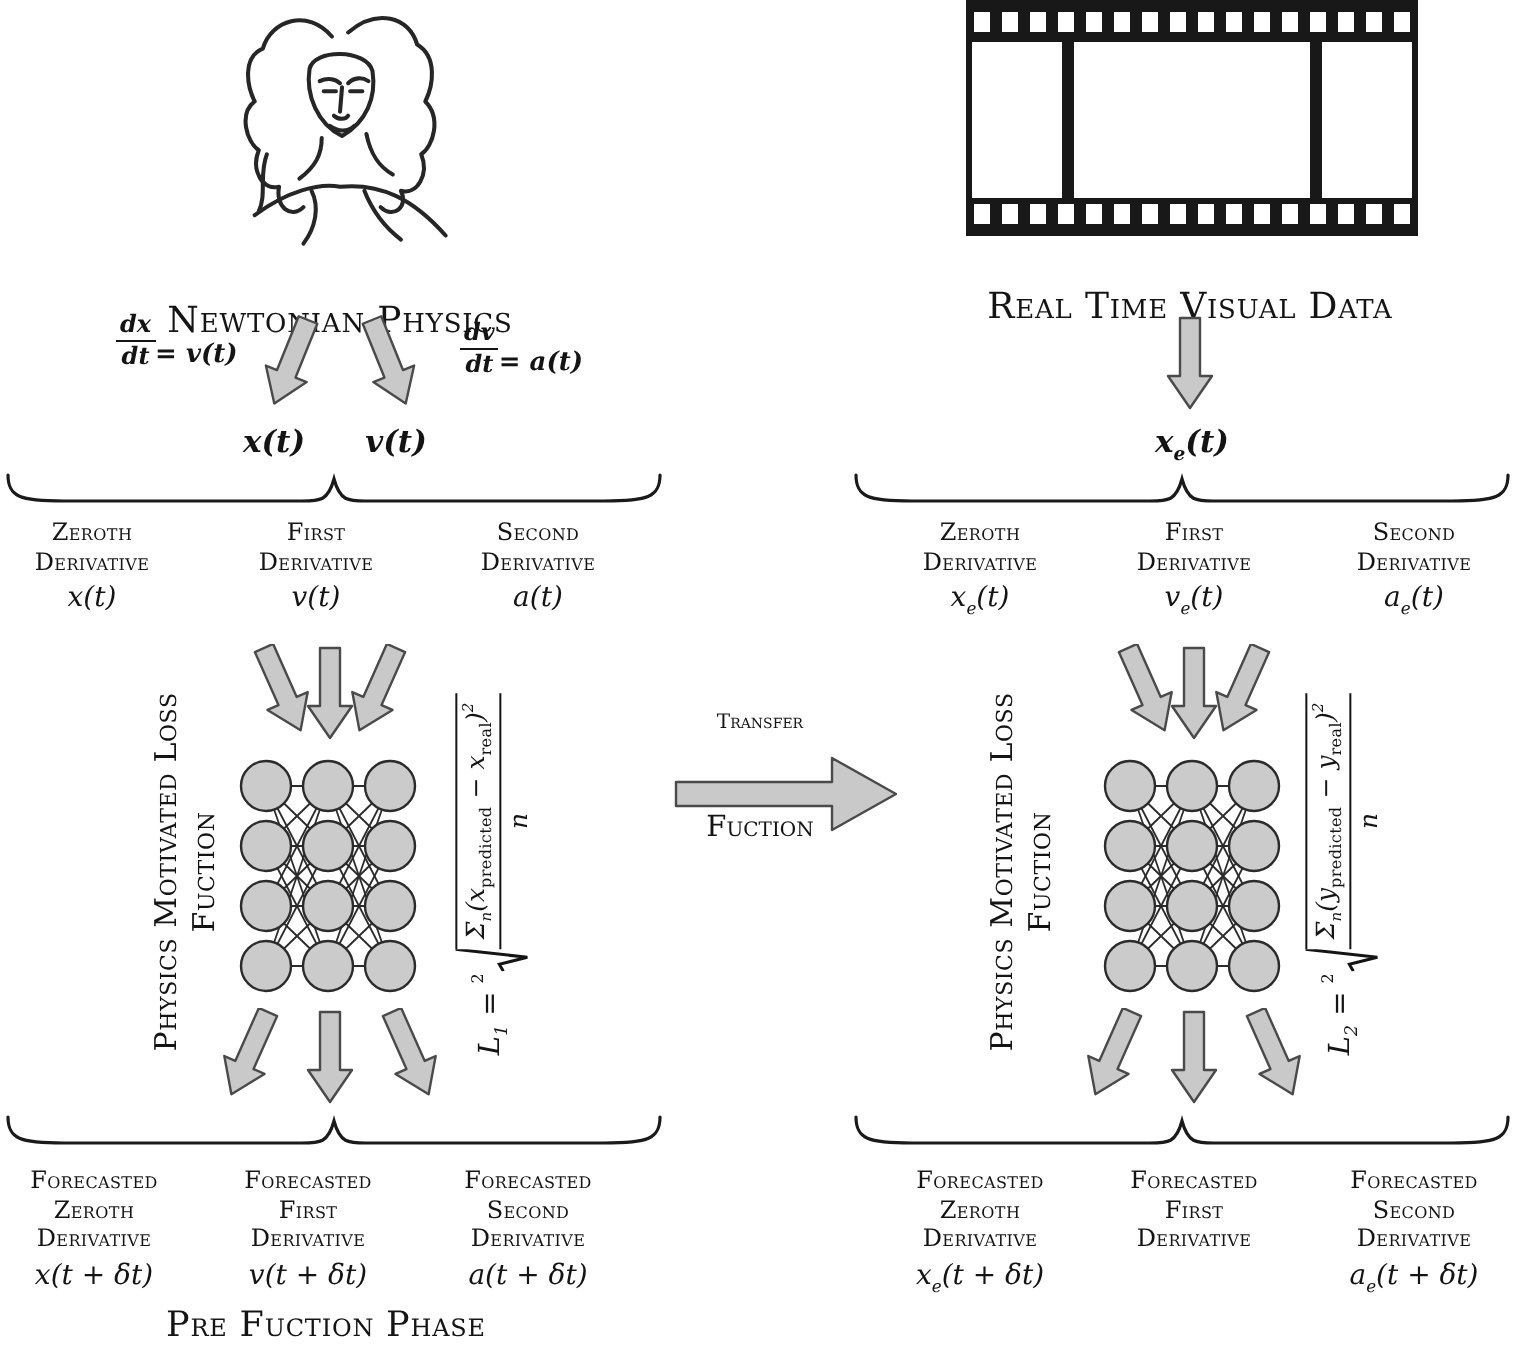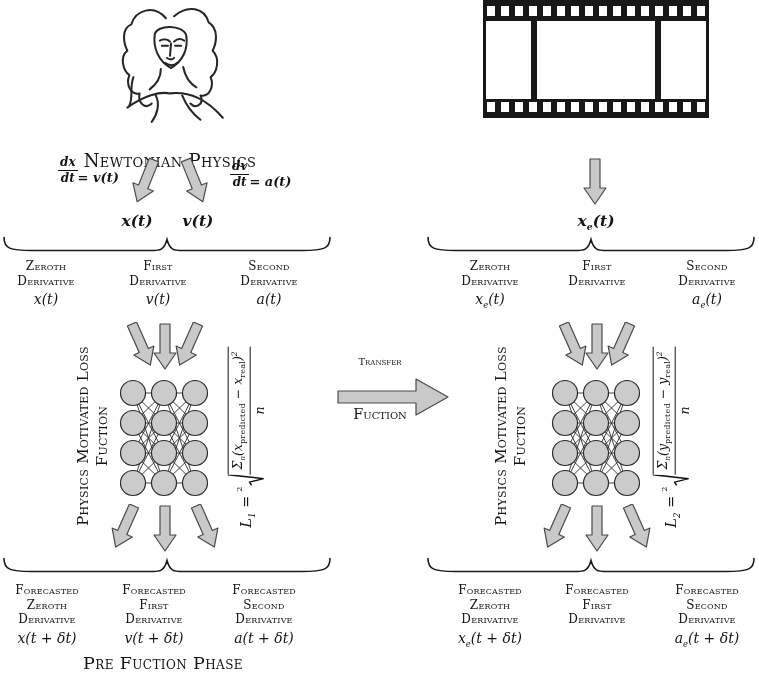--- a/index.html
+++ b/index.html
@@ -235,39 +235,41 @@
   <div class="abs sc ctr" style="left:337px;top:406px;width:86px;font-size:14.5px">Fuction</div>
 
   <div class="film">
     <div class="holes top"></div>
     <div class="frame f1"></div>
     <div class="frame f2"></div>
     <div class="frame f3"></div>
     <div class="holes bot"></div>
   </div>
 
+  <div class="abs sc ctr title" style="left:485px;top:128px;width:220px">Real Time Visual Data</div>
 
   <svg class="abs arrow-svg" style="left:583px;top:157px" width="24" height="48" viewBox="0 0 24 48">
     <use href="#arrDown" transform="translate(12,2)"></use>
   </svg>
 
   <div class="abs it ctr signal" style="left:566px;top:211px;width:60px"><span>x</span><sub class="it">e</sub><span>(t)</span></div>
 
   <svg class="abs brace" style="left:426px;top:235px" width="330" height="21" viewBox="0 0 330 20">
     <path d="M2,2 C2,13 8,15 30,15 L149,15 C158,15 162,15 165,4 C168,15 172,15 181,15 L300,15 C322,15 328,13 328,2"></path>
   </svg>
 
   <div class="col" style="left:432px;top:259px">
     <div class="lbl sc">Zeroth</div>
     <div class="lbl sc">Derivative</div>
     <div class="colmath it"><span>x</span><sub>e</sub><span>(t)</span></div>
   </div>
   <div class="col" style="left:539px;top:259px">
     <div class="lbl sc">First</div>
     <div class="lbl sc">Derivative</div>
+    <div class="colmath it"><span>v</span><sub>e</sub><span>(t)</span></div>
   </div>
   <div class="col" style="left:649px;top:259px">
     <div class="lbl sc">Second</div>
     <div class="lbl sc">Derivative</div>
     <div class="colmath it"><span>a</span><sub>e</sub><span>(t)</span></div>
   </div>
 
   <svg class="abs arrow-svg" style="left:542px;top:322px" width="110" height="52" viewBox="0 0 110 52">
     <use href="#arrDown" transform="translate(22,2) rotate(-24)"></use>
     <use href="#arrDown" transform="translate(55,2)"></use>

